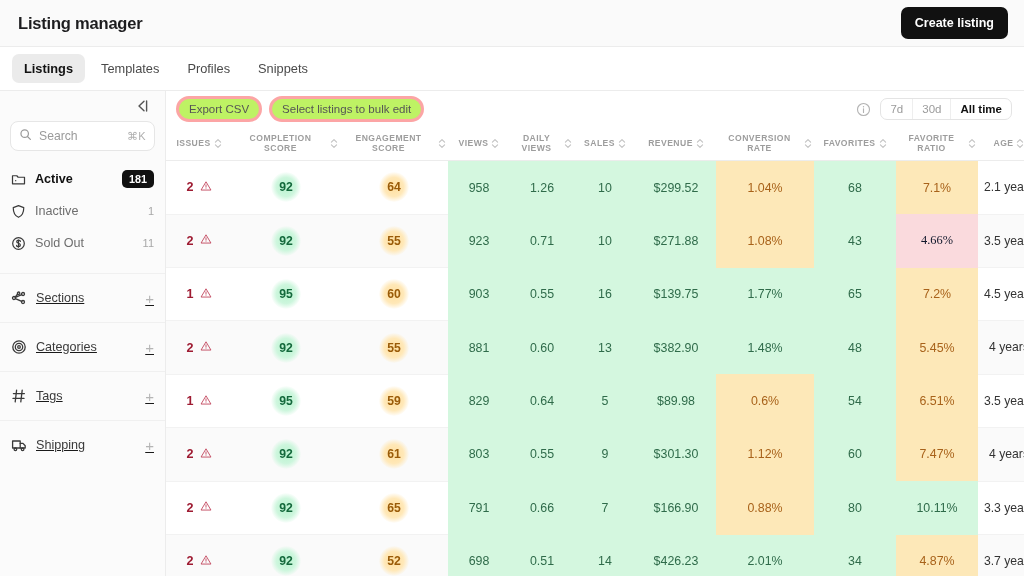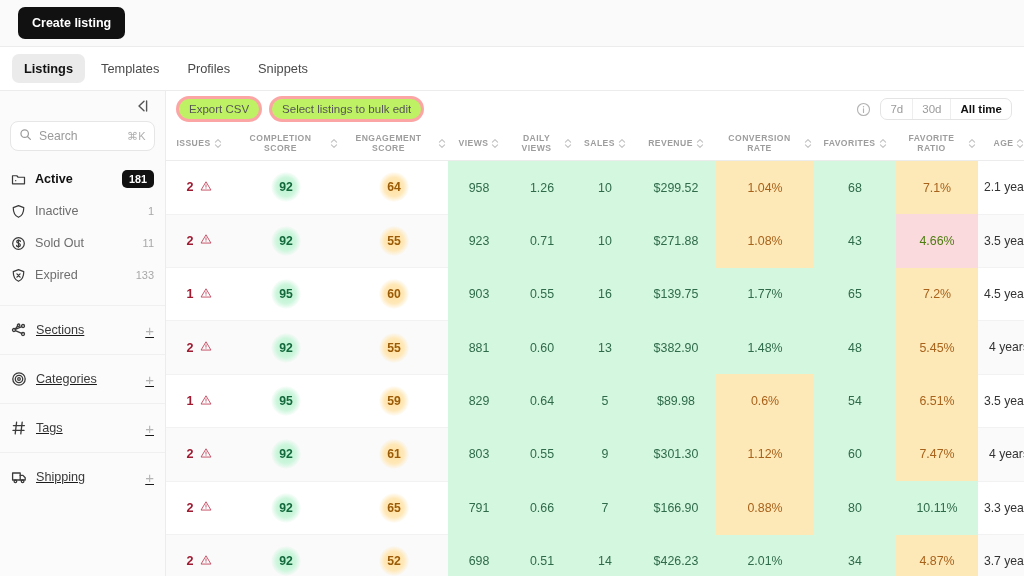--- a/index.html
+++ b/index.html
@@ -155,28 +155,29 @@
     font-size: 12.2px; font-weight: 700;
   }
   .score.green { color: #14693c; background: radial-gradient(circle, #b9f2cf 0%, #cdf6dd 45%, rgba(205,246,221,0) 72%); }
   .score.amber { color: #9a5b08; background: radial-gradient(circle, #ffdf9e 0%, #ffe8b8 45%, rgba(255,232,184,0) 72%); }
 
   .c-g1 { background: #d4f7df; }
   .c-y1 { background: #fde8b8; }
   .c-r1 { background: #fadadd; }
   .t-green { color: #2f6b4a; }
   .t-amber { color: #a8621a; }
-  .t-red   { color: #4d7c0f; }
+  .t-red   { color: #0f172a; font-family: Liberation Serif, serif; }
 </style>
 </head>
 <body>
 
 <div class="app">
 
   <div class="topbar">
+    <div class="app-title">Listing manager</div>
     <button class="create-btn">Create listing</button>
   </div>
 
   <div class="tabbar" id="tabbar">
       <div class="tab active">Listings</div>
       <div class="tab">Templates</div>
       <div class="tab">Profiles</div>
       <div class="tab">Snippets</div>
     </div>
 
@@ -227,30 +228,20 @@
           </div>
           <div class="nav-item">
             <span class="ico">
               <svg width="15" height="15" viewBox="0 0 16 16" fill="none" stroke="#3a3a3a" stroke-width="1.3" stroke-linecap="round" stroke-linejoin="round">
                 <circle cx="8" cy="8" r="6.2"></circle>
                 <path d="M8 4 L8 12 M10 5.8 C10 4.9 9.1 4.5 8 4.5 C6.9 4.5 6.1 5 6.1 6 C6.1 8.2 10 7.3 10 9.7 C10 10.8 9.1 11.4 8 11.4 C6.9 11.4 6 11 6 10"></path>
               </svg>
             </span>
             <span class="nav-label">Sold Out</span>
             <span class="count">11</span>
-          </div>
-          <div class="nav-item">
-            <span class="ico">
-              <svg width="15" height="15" viewBox="0 0 16 16" fill="none" stroke="#3a3a3a" stroke-width="1.3" stroke-linecap="round" stroke-linejoin="round">
-                <path d="M8 1.8 L13.6 3.9 C13.6 9.4 11.2 12.8 8 14.2 C4.8 12.8 2.4 9.4 2.4 3.9 Z"></path>
-                <path d="M6.3 6.3 L9.7 9.7 M9.7 6.3 L6.3 9.7"></path>
-              </svg>
-            </span>
-            <span class="nav-label">Expired</span>
-            <span class="count">133</span>
           </div>
         </div>
       <div class="grp" id="groupnav">
           <div class="grp-item">
             <span class="ico">
               <svg width="16" height="16" viewBox="0 0 16 16" fill="none" stroke="#3a3a3a" stroke-width="1.3" stroke-linecap="round" stroke-linejoin="round">
                 <circle cx="3" cy="8" r="1.5"></circle>
                 <circle cx="12" cy="4" r="1.5"></circle>
                 <circle cx="12" cy="12" r="1.5"></circle>
                 <circle cx="7.6" cy="3.2" r="1.2"></circle>

